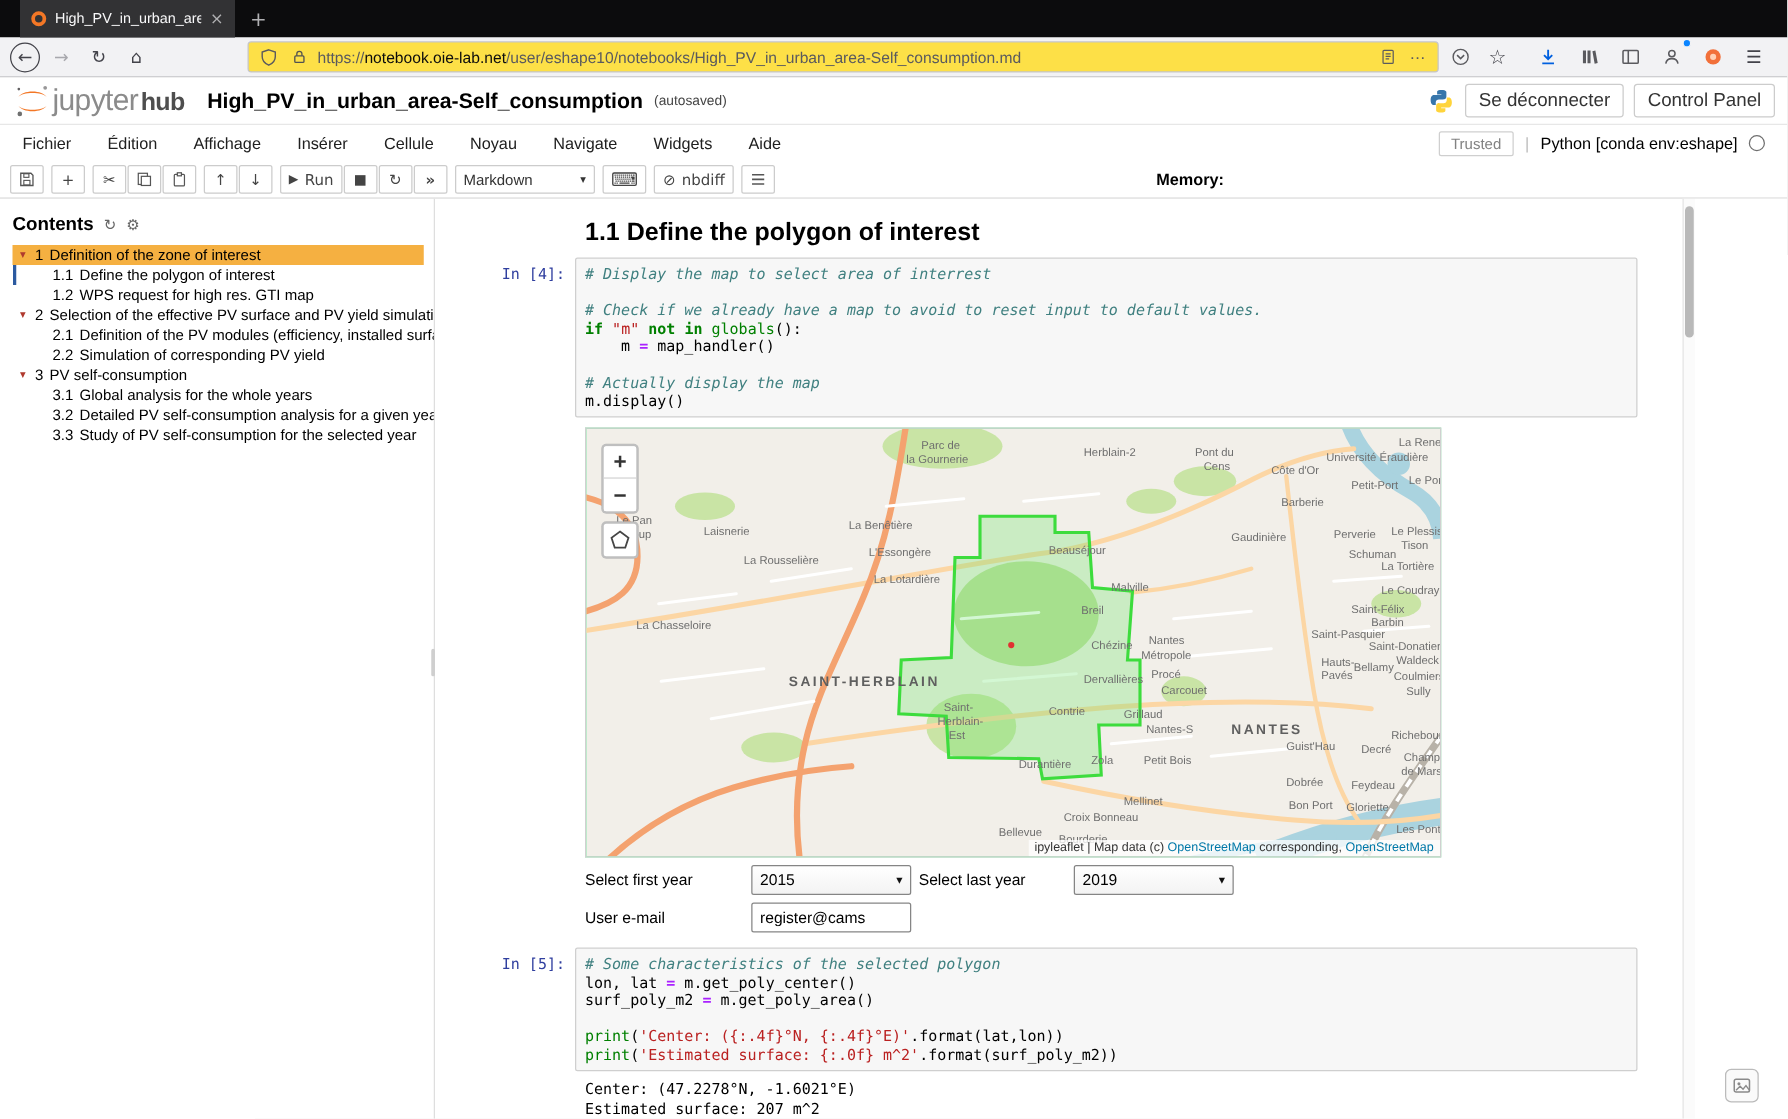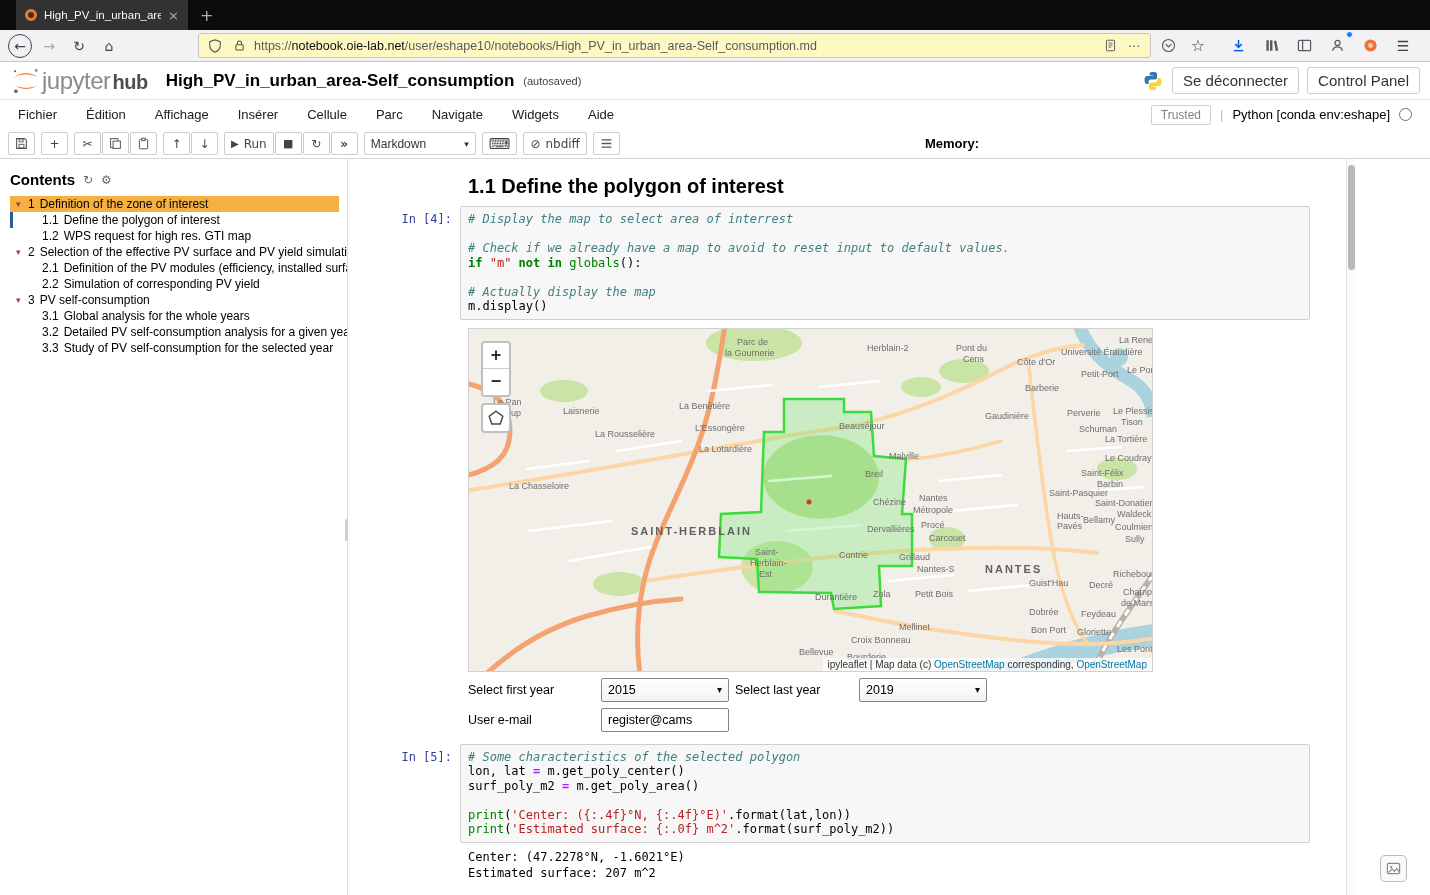--- a/index.html
+++ b/index.html
@@ -20,21 +20,21 @@
   .tab{display:flex;align-items:center;gap:7px;background:#323234;color:#f9f9fa;font-size:11.5px;padding:0 9px;margin-left:16px;width:172px;}
   .favicon{width:12px;height:12px;border-radius:50%;border:3px solid var(--jupyter-orange);flex:none;}
   .tab-title{white-space:nowrap;overflow:hidden;flex:1;}
   .tab-close{color:#b1b1b3;font-size:13px;flex:none;cursor:pointer;}
   .newtab{color:#b1b1b3;font-size:16px;display:flex;align-items:center;padding:0 12px;}
 
   .navbar{height:32px;background:#f2f2f4;border-bottom:1px solid #c4c4c6;display:flex;align-items:center;padding:0 8px;gap:4px;}
   .nav-btn{width:26px;height:26px;display:flex;align-items:center;justify-content:center;color:#43434a;font-size:14px;border-radius:3px;flex:none;}
   .nav-btn.circle{border:1.5px solid #43434a;border-radius:50%;width:24px;height:24px;}
   .nav-btn.dim{color:#a8a8ad;}
-  .urlbar{margin-left:72px;width:953px;height:25px;background:#fef9c3;border:1px solid #c5c5c7;border-radius:3px;display:flex;align-items:center;padding:0 7px;gap:6px;font-size:12.5px;}
+  .urlbar{margin-left:72px;width:953px;height:25px;background:#fde047;border:1px solid #c5c5c7;border-radius:3px;display:flex;align-items:center;padding:0 7px;gap:6px;font-size:12.5px;}
   .url-text{flex:1;white-space:nowrap;overflow:hidden;color:#5a5a5e;}
   .url-text b{color:#0c0c0d;font-weight:normal;}
   .mini-ic{display:flex;align-items:center;justify-content:center;width:18px;height:18px;flex:none;color:#5a5a5e;}
   .nav-right{display:flex;align-items:center;gap:7px;margin-left:10px;}
   .acct{position:relative;}
   .acct .dot{position:absolute;top:-2px;right:-3px;width:7px;height:7px;border-radius:50%;background:#0a84ff;border:1px solid #f2f2f4;}
 
   
   .jh-header{height:38px;background:#fff;border-bottom:1px solid #e7e7e7;display:flex;align-items:center;padding:0 10px;}
   .logo{display:flex;align-items:baseline;gap:2px;margin-right:12px;}
@@ -228,21 +228,21 @@
     </div>
   </div>
 
   <div class="menubar">
     <div class="menu-items">
         <span class="menu-item">Fichier</span>
         <span class="menu-item">Édition</span>
         <span class="menu-item">Affichage</span>
         <span class="menu-item">Insérer</span>
         <span class="menu-item">Cellule</span>
-        <span class="menu-item">Parc</span>
+        <span class="menu-item">Noyau</span>
         <span class="menu-item">Navigate</span>
         <span class="menu-item">Widgets</span>
         <span class="menu-item">Aide</span>
       </div>
     <div class="menu-right">
       <span class="trusted">Trusted</span>
       <span class="menu-sep">|</span>
       <span class="kernel-name">Python [conda env:eshape]</span>
       <span class="kernel-dot"></span>
     </div>
@@ -369,20 +369,21 @@
       <div class="section-heading">1.1  Define the polygon of interest</div>
 
       <div class="cell">
         <div class="prompt">In [4]:</div>
         <div class="input-area">
           <div class="code">
               <div class="cl"><span class="tk-com"># Display the map to select area of interrest</span></div>
               <div class="cl">&nbsp;</div>
               <div class="cl"><span class="tk-com"># Check if we already have a map to avoid to reset input to default values.</span></div>
               <div class="cl"><span class="tk-kw">if</span><span class="tk-pl"> </span><span class="tk-str">"m"</span><span class="tk-pl"> </span><span class="tk-kw">not</span><span class="tk-pl"> </span><span class="tk-kw">in</span><span class="tk-pl"> </span><span class="tk-bi">globals</span><span class="tk-pl">():</span></div>
+              <div class="cl"><span class="tk-pl">    m </span><span class="tk-op">=</span><span class="tk-pl"> map_handler()</span></div>
               <div class="cl">&nbsp;</div>
               <div class="cl"><span class="tk-com"># Actually display the map</span></div>
               <div class="cl"><span class="tk-pl">m.display()</span></div>
             </div>
         </div>
       </div>
 
       <div class="map">
         <svg class="base" width="683" height="342" viewBox="0 0 683 342">
           <rect x="0" y="0" width="683" height="342" fill="#f2efe9"></rect>

